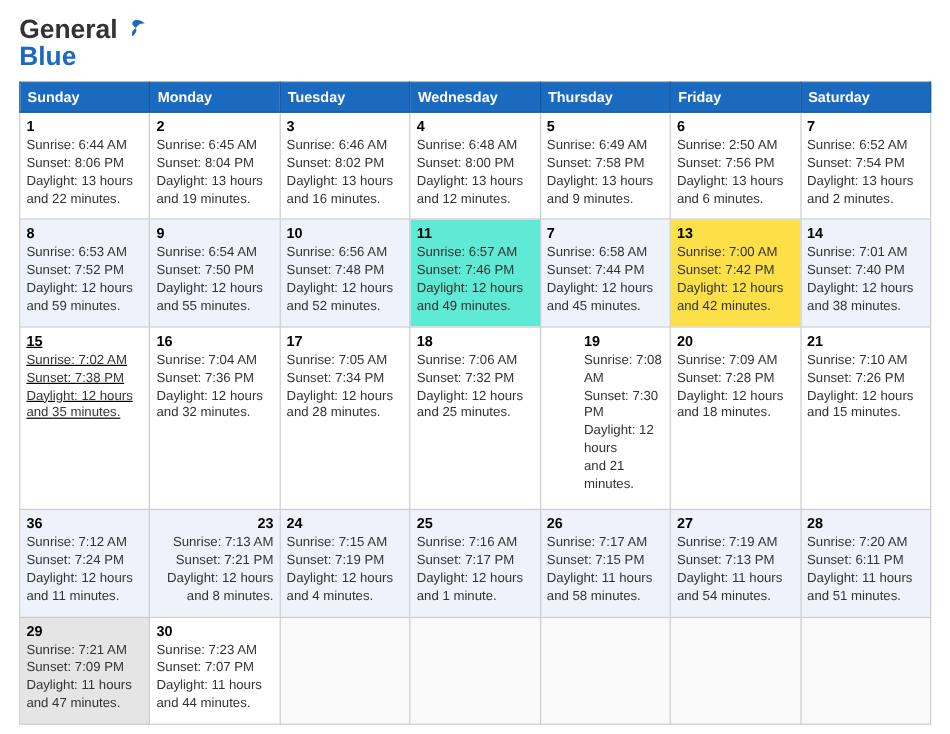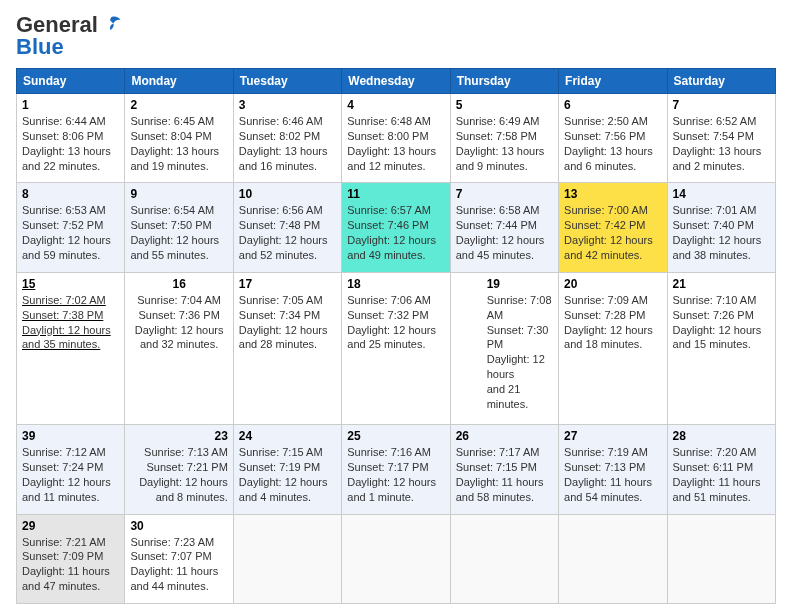--- a/index.html
+++ b/index.html
@@ -222,21 +222,21 @@
           </td>
         </tr>
         <tr>
           <td style="background: rgb(255, 255, 255); text-decoration: underline;">
             <span class="day-num">15</span>
             <div class="day-info" style="white-space: pre-line;">Sunrise: 7:02 AM
 Sunset: 7:38 PM
 Daylight: 12 hours
 and 35 minutes.</div>
           </td>
-          <td style="background: rgb(255, 255, 255); text-align: center;">
+          <td style="background: rgb(255, 255, 255);">
             <span class="day-num">16</span>
             <div class="day-info" style="white-space: pre-line;">Sunrise: 7:04 AM
 Sunset: 7:36 PM
 Daylight: 12 hours
 and 32 minutes.</div>
           </td>
           <td style="background: rgb(255, 255, 255);">
             <span class="day-num">17</span>
             <div class="day-info" style="white-space: pre-line;">Sunrise: 7:05 AM
 Sunset: 7:34 PM
@@ -267,21 +267,21 @@
           <td style="background: rgb(255, 255, 255);">
             <span class="day-num">21</span>
             <div class="day-info" style="white-space: pre-line;">Sunrise: 7:10 AM
 Sunset: 7:26 PM
 Daylight: 12 hours
 and 15 minutes.</div>
           </td>
         </tr>
         <tr>
           <td style="background: rgb(238, 243, 251);">
-            <span class="day-num">39</span>
+            <span class="day-num">36</span>
             <div class="day-info" style="white-space: pre-line;">Sunrise: 7:12 AM
 Sunset: 7:24 PM
 Daylight: 12 hours
 and 11 minutes.</div>
           </td>
           <td style="background: rgb(238, 243, 251); text-align: right;">
             <span class="day-num">23</span>
             <div class="day-info" style="white-space: pre-line;">Sunrise: 7:13 AM
 Sunset: 7:21 PM
 Daylight: 12 hours

